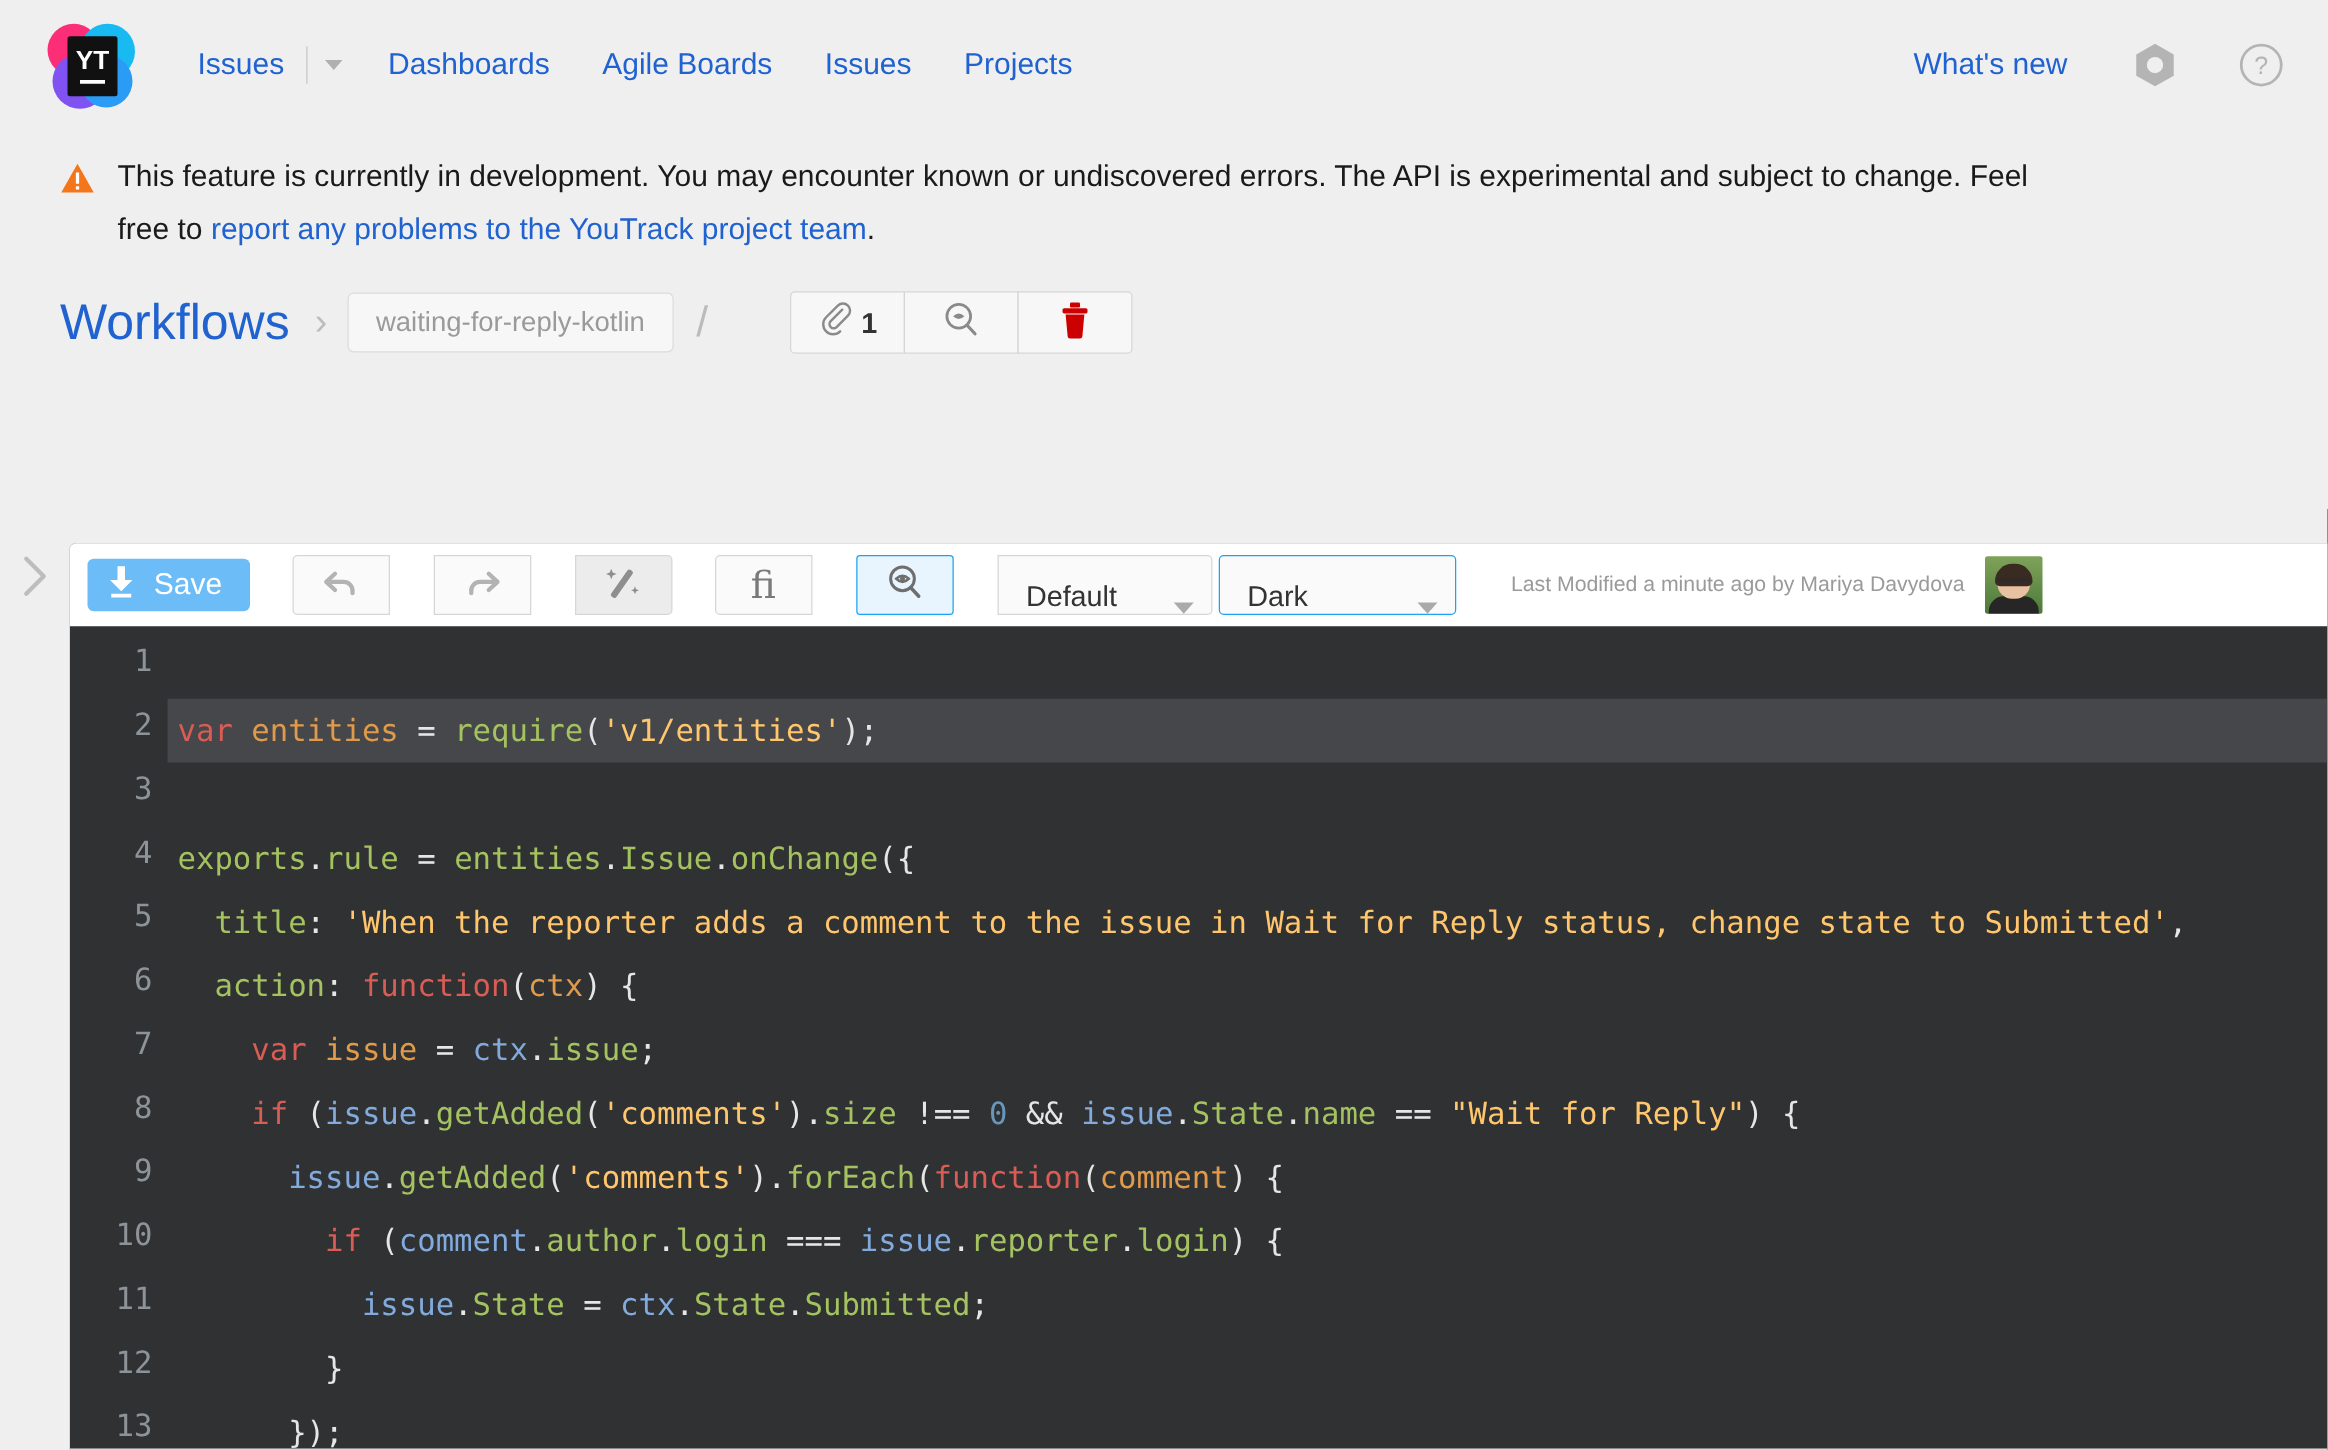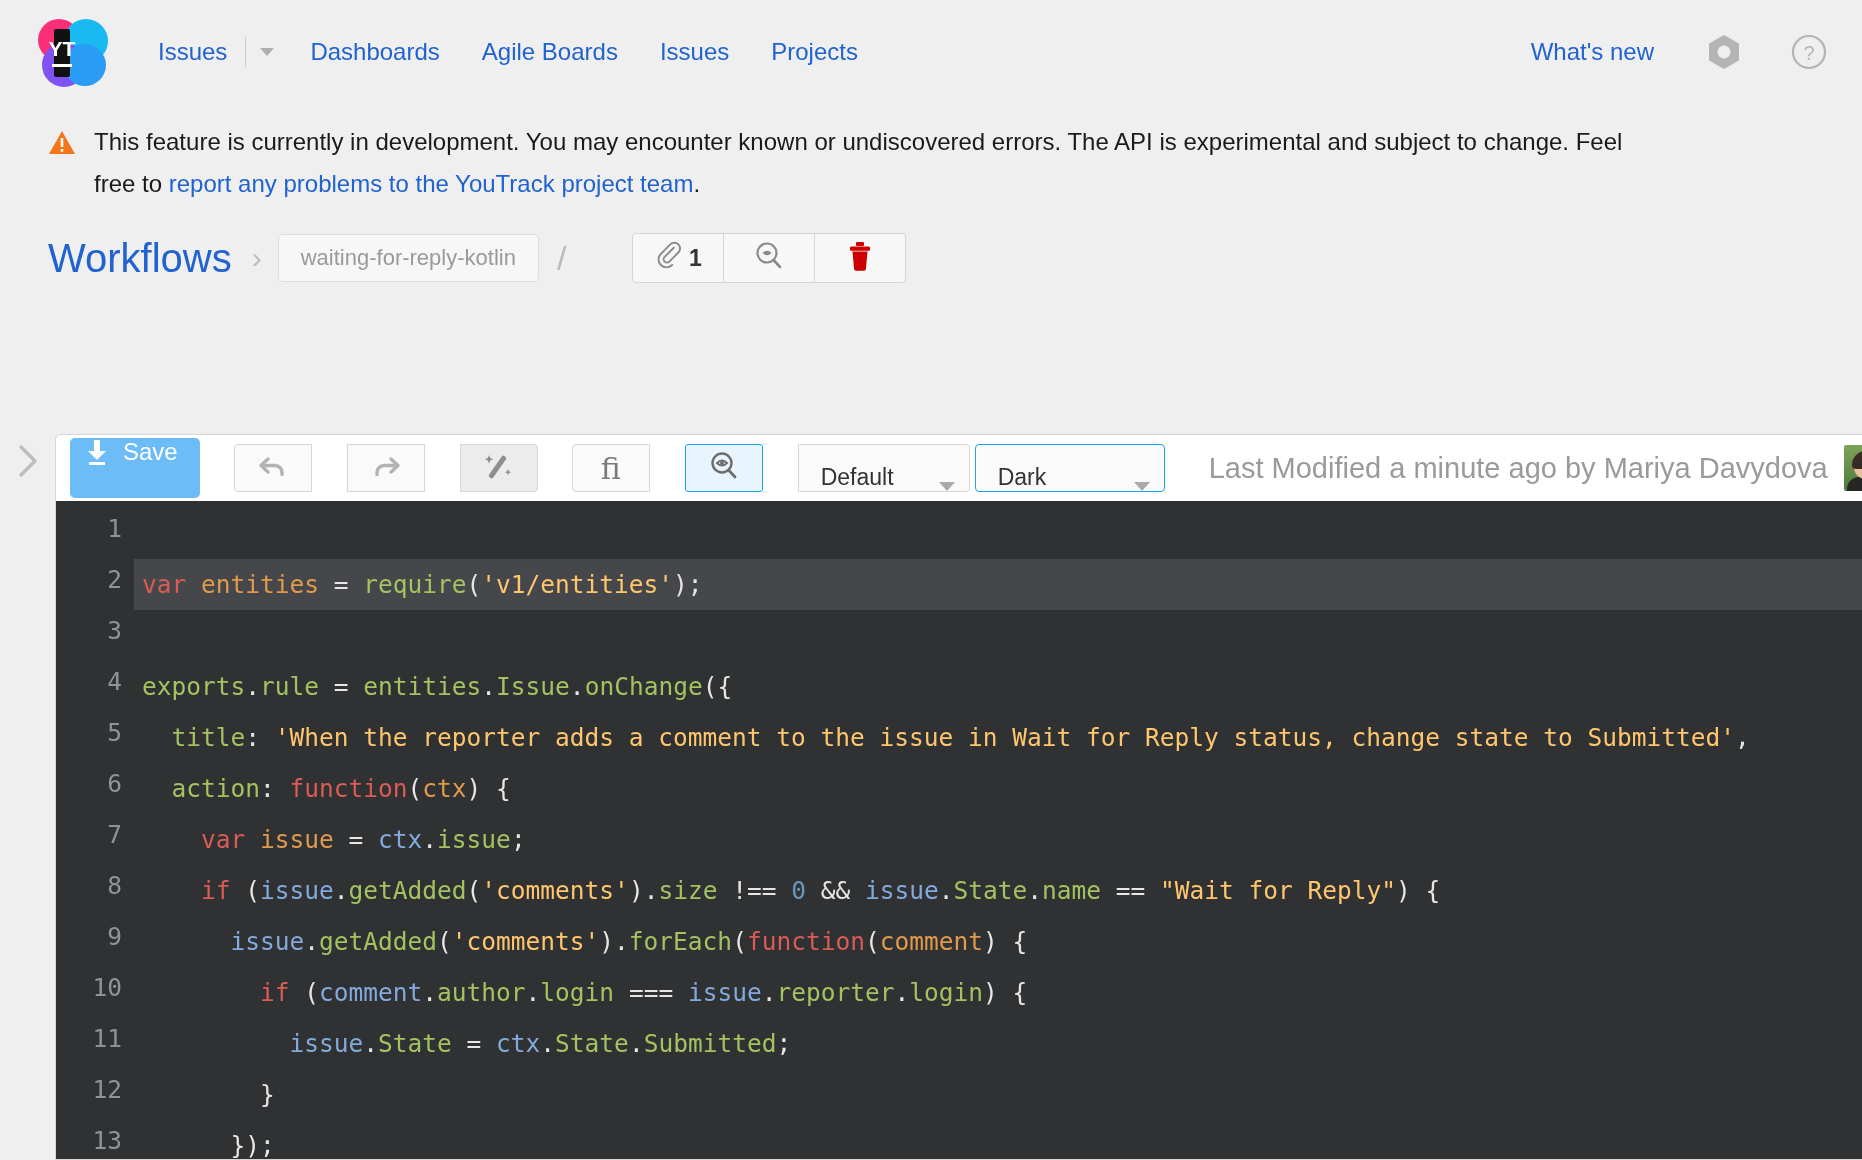--- a/index.html
+++ b/index.html
@@ -30,21 +30,21 @@
   }
   .logo .blob {
     position:absolute; border-radius:50%;
   }
   .logo .b-pink  { width:42px;height:42px; left:0px;  top:2px;  background:#fc2e78; }
   .logo .b-cyan  { width:44px;height:44px; right:0px; top:2px;  background:#19baf2; }
   .logo .b-purp  { width:44px;height:44px; left:4px;  bottom:0px;background:#8152f2; }
   .logo .b-blue  { width:42px;height:42px; right:2px; bottom:1px;background:#2b9cf5; }
   .logo .sq {
     position:absolute; left:16px; top:12px;
-    width:16px; height:48px; background:#111; border-radius:2px;
+    width:40px; height:48px; background:#111; border-radius:2px;
     color:#fff; font-weight:bold; font-size:20px;
     display:flex; flex-direction:column; align-items:center; justify-content:center;
     letter-spacing:0px; line-height:1;
   }
   .logo .sq .yt { margin-bottom:5px; font-size:21px; }
   .logo .sq .bar { width:20px; height:3px; background:#fff; }
 
   .nav-link {
     color:#1f62d0;
     font-size:24px;
@@ -135,22 +135,22 @@
     display:flex; align-items:center; justify-content:center;
     cursor:pointer;
   }
 
   .toolbar {
     height:66px; display:flex; align-items:center;
     padding:0 14px 0 14px; background:#fff; flex:0 0 auto;
   }
   .save-btn {
     background:#6cbcf7; color:#fff; border:none; border-radius:5px;
-    height:60px; padding:0 22px 0 14px;
-    display:flex; align-items:flex-start; gap:13px;
+    height:42px; padding:0 22px 0 14px;
+    display:flex; align-items:center; gap:13px;
     font-size:24px; cursor:pointer;
     font-family:"Liberation Sans",sans-serif;
   }
   .tb-group { display:flex; margin-left:34px;gap:36px; }
   .tb-btn {
     border:1px solid #d6d6d6; background:#fafafa;
     width:78px; height:48px;
     display:flex; align-items:center; justify-content:center;
     margin-left:-1px; cursor:pointer;
   }
@@ -174,21 +174,21 @@
     margin-left:5px; position:relative; z-index:2; min-width:190px;
   }
   .caret {
     width:0;height:0;
     border-left:8px solid transparent;
     border-right:8px solid transparent;
     border-top:9px solid #aaa;
     margin-left:18px;
   }
   .modified {
-    margin-left:44px; color:#9a9a9a; font-size:29px; white-space:nowrap;
+    margin-left:44px; color:#9a9a9a; font-size:17px; white-space:nowrap;
   }
   .avatar {
     width:46px; height:46px; margin-left:16px; flex:0 0 auto;
     border-radius:2px; overflow:hidden; position:relative;
     background:linear-gradient(#7fa25a,#4d7a3a);
   }
   .avatar .face {
     position:absolute; left:50%; top:46%; transform:translate(-50%,-50%);
     width:26px; height:26px; border-radius:50% 50% 45% 45%;
     background:#e8c0a2;

